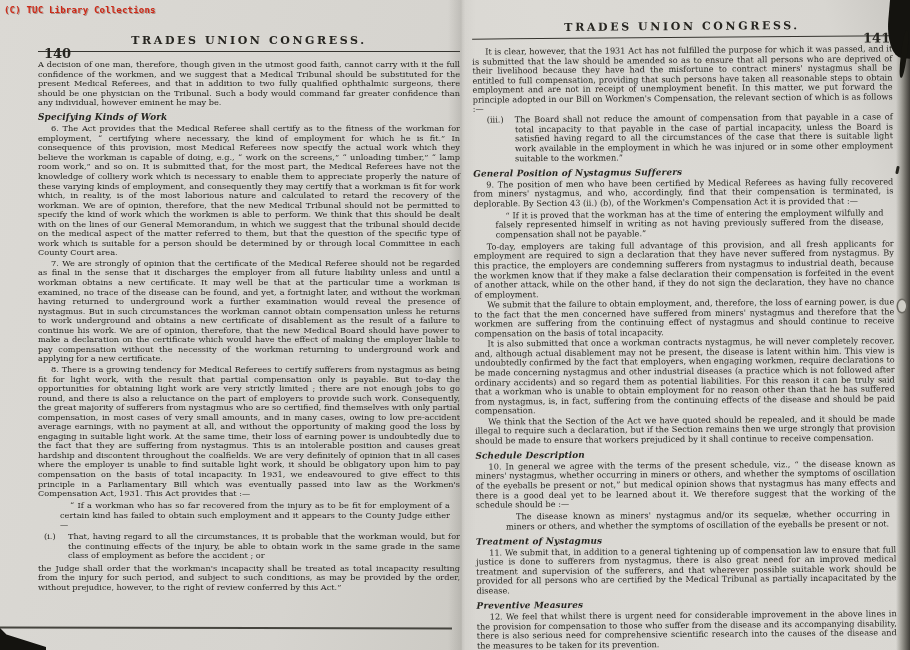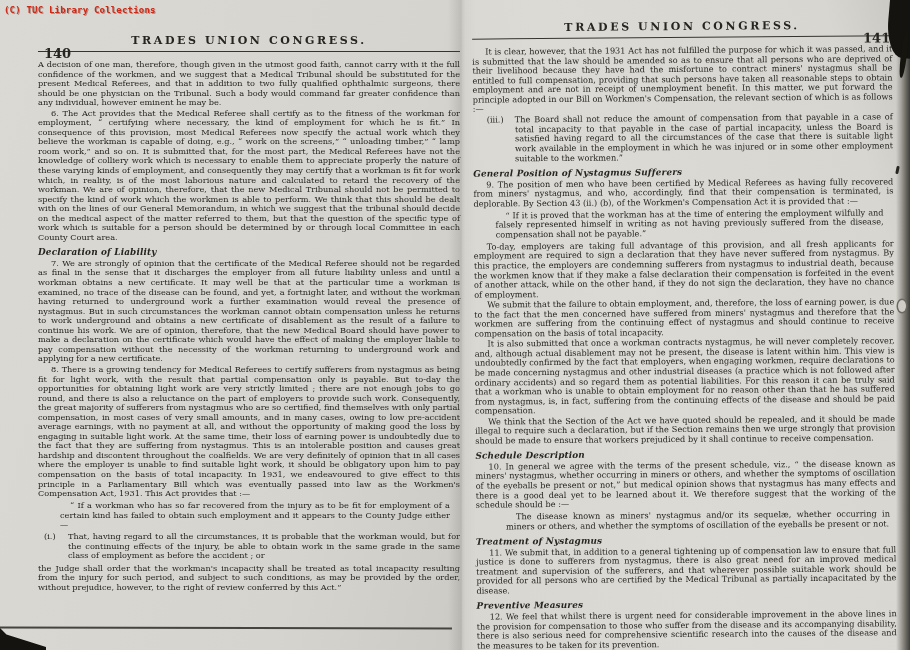--- a/index.html
+++ b/index.html
@@ -64,22 +64,22 @@
   <div class="watermark">(C) TUC Library Collections</div>
 
   <div class="page page-left">
     <div class="phead">
       <span class="pnum pnum-left">140</span>
       <span class="ptitle">TRADES UNION CONGRESS.</span>
     </div>
     <div class="rule"></div>
     <div class="bodytext">
       <p class="flush">A decision of one man, therefore, though given in the utmost good faith, cannot carry with it the full confidence of the workmen, and we suggest that a Medical Tribunal should be substituted for the present Medical Referees, and that in addition to two fully qualified ophthalmic surgeons, there should be one physician on the Tribunal. Such a body would command far greater confidence than any individual, however eminent he may be.</p>
+      <h3 class="sect">Specifying Kinds of Work</h3>
       <p class="para">6. The Act provides that the Medical Referee shall certify as to the fitness of the workman for employment, “ certifying where necessary, the kind of employment for which he is fit.” In consequence of this provision, most Medical Referees now specify the actual work which they believe the workman is capable of doing, e.g., “ work on the screens,” “ unloading timber,” “ lamp room work,” and so on. It is submitted that, for the most part, the Medical Referees have not the knowledge of colliery work which is necessary to enable them to appreciate properly the nature of these varying kinds of employment, and consequently they may certify that a workman is fit for work which, in reality, is of the most laborious nature and calculated to retard the recovery of the workman. We are of opinion, therefore, that the new Medical Tribunal should not be permitted to specify the kind of work which the workmen is able to perform. We think that this should be dealt with on the lines of our General Memorandum, in which we suggest that the tribunal should decide on the medical aspect of the matter referred to them, but that the question of the specific type of work which is suitable for a person should be determined by or through local Committee in each County Court area.</p>
-      <h3 class="sect">Declaration of Liability</h3>
       <p class="para">7. We are strongly of opinion that the certificate of the Medical Referee should not be regarded as final in the sense that it discharges the employer from all future liability unless and until a workman obtains a new certificate. It may well be that at the particular time a workman is examined, no trace of the disease can be found, and yet, a fortnight later, and without the workman having returned to underground work a further examination would reveal the presence of nystagmus. But in such circumstances the workman cannot obtain compensation unless he returns to work underground and obtains a new certificate of disablement as the result of a failure to continue his work. We are of opinion, therefore, that the new Medical Board should have power to make a declaration on the certificate which would have the effect of making the employer liable to pay compensation without the necessity of the workman returning to underground work and applying for a new certificate.</p>
       <p class="para">8. There is a growing tendency for Medical Referees to certify sufferers from nystagmus as being fit for light work, with the result that partial compensation only is payable. But to-day the opportunities for obtaining light work are very strictly limited ; there are not enough jobs to go round, and there is also a reluctance on the part of employers to provide such work. Consequently, the great majority of sufferers from nystagmus who are so certified, find themselves with only partial compensation, in most cases of very small amounts, and in many cases, owing to low pre-accident average earnings, with no payment at all, and without the opportunity of making good the loss by engaging in suitable light work. At the same time, their loss of earning power is undoubtedly due to the fact that they are suffering from nystagmus. This is an intolerable position and causes great hardship and discontent throughout the coalfields. We are very definitely of opinion that in all cases where the employer is unable to find suitable light work, it should be obligatory upon him to pay compensation on the basis of total incapacity. In 1931, we endeavoured to give effect to this principle in a Parliamentary Bill which was eventually passed into law as the Workmen's Compensation Act, 1931. This Act provides that :—</p>
       <p class="quote">“ If a workman who has so far recovered from the injury as to be fit for employment of a certain kind has failed to obtain such employment and it appears to the County Judge either—</p>
       <div class="hang">
         <span class="mk">(i.)</span>
         <span class="tx">That, having regard to all the circumstances, it is probable that the workman would, but for the continuing effects of the injury, be able to obtain work in the same grade in the same class of employment as before the accident ; or</span>
       </div>
       <p class="closing">the Judge shall order that the workman's incapacity shall be treated as total incapacity resulting from the injury for such period, and subject to such conditions, as may be provided by the order, without prejudice, however, to the right of review conferred by this Act.”</p>
     </div>
   </div>

